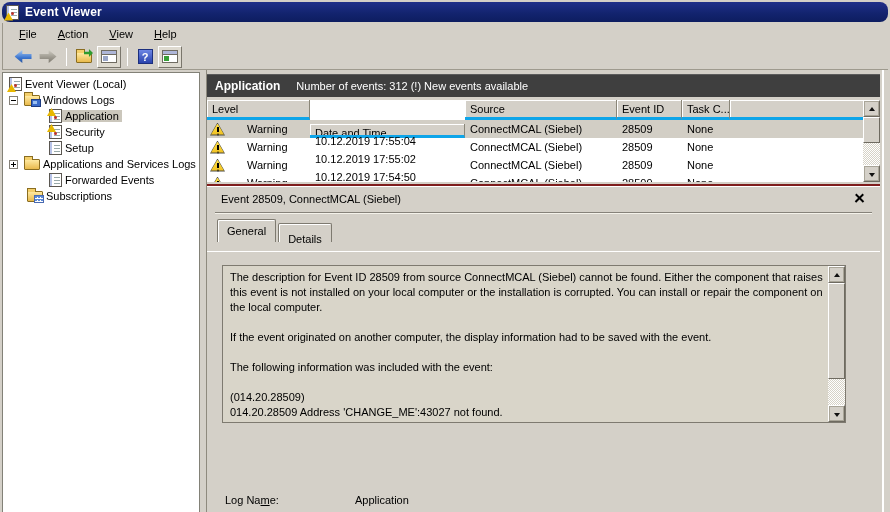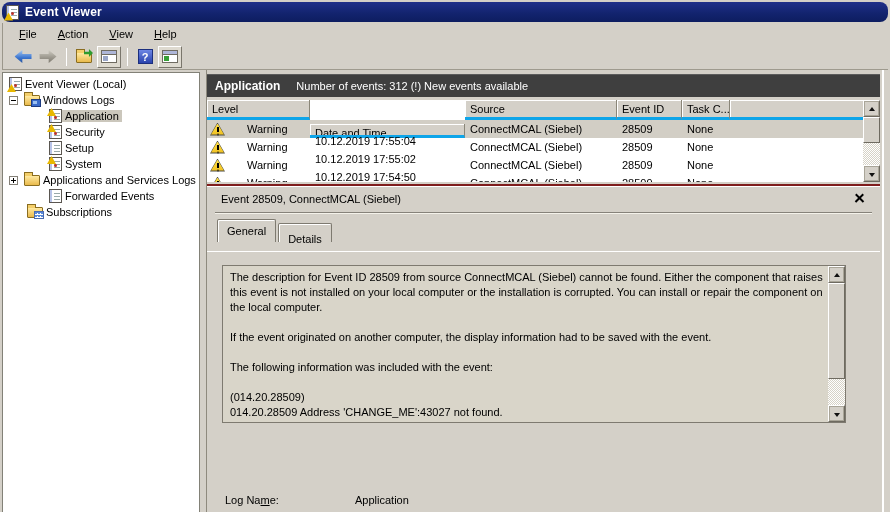--- a/index.html
+++ b/index.html
@@ -214,26 +214,20 @@
     <div class="titem lv2">
       <span class="ic logbook dot">
           <span class="badge top"></span>
         </span>
       <span class="tlabel">Security</span>
     </div>
     <div class="titem lv2">
       <span class="ic logbook"></span>
       <span class="tlabel">Setup</span>
     </div>
-    <div class="titem lv2">
-      <span class="ic logbook dot">
-          <span class="badge top"></span>
-        </span>
-      <span class="tlabel">System</span>
-    </div>
     <div class="titem lv1">
       <span class="exp plus"></span>
       <span class="ic fold"></span>
       <span class="tlabel">Applications and Services Logs</span>
     </div>
     <div class="titem lv2">
       <span class="ic logbook"></span>
       <span class="tlabel">Forwarded Events</span>
     </div>
     <div class="titem lv1-noexp">

